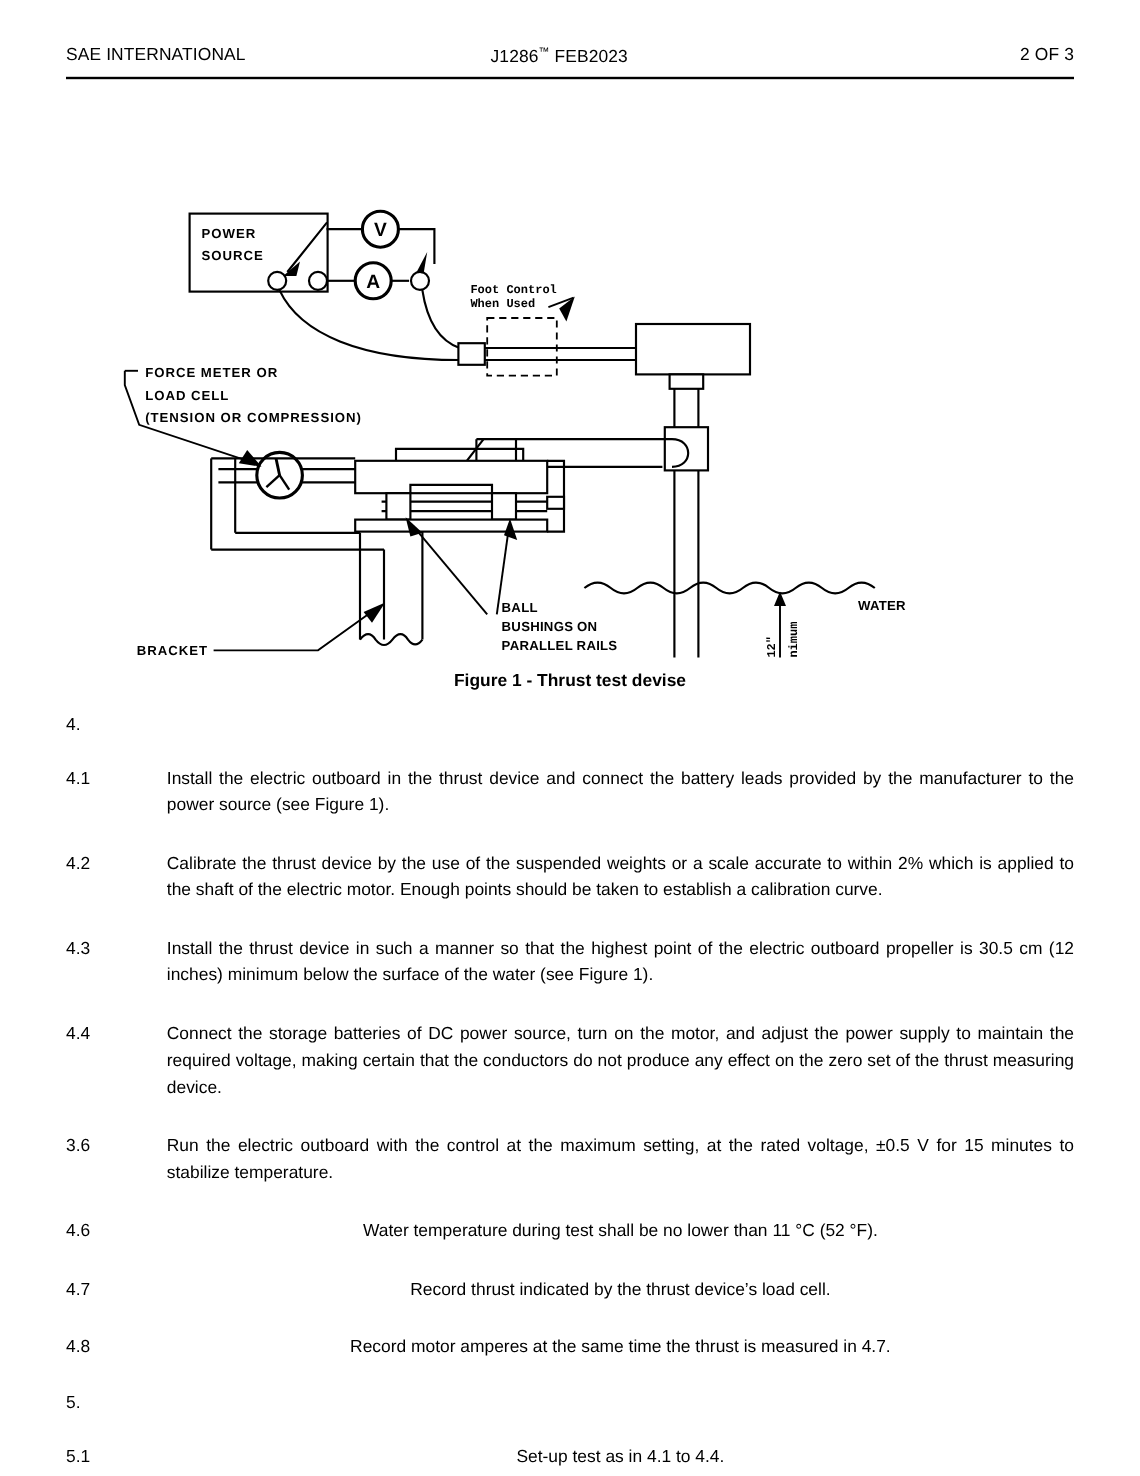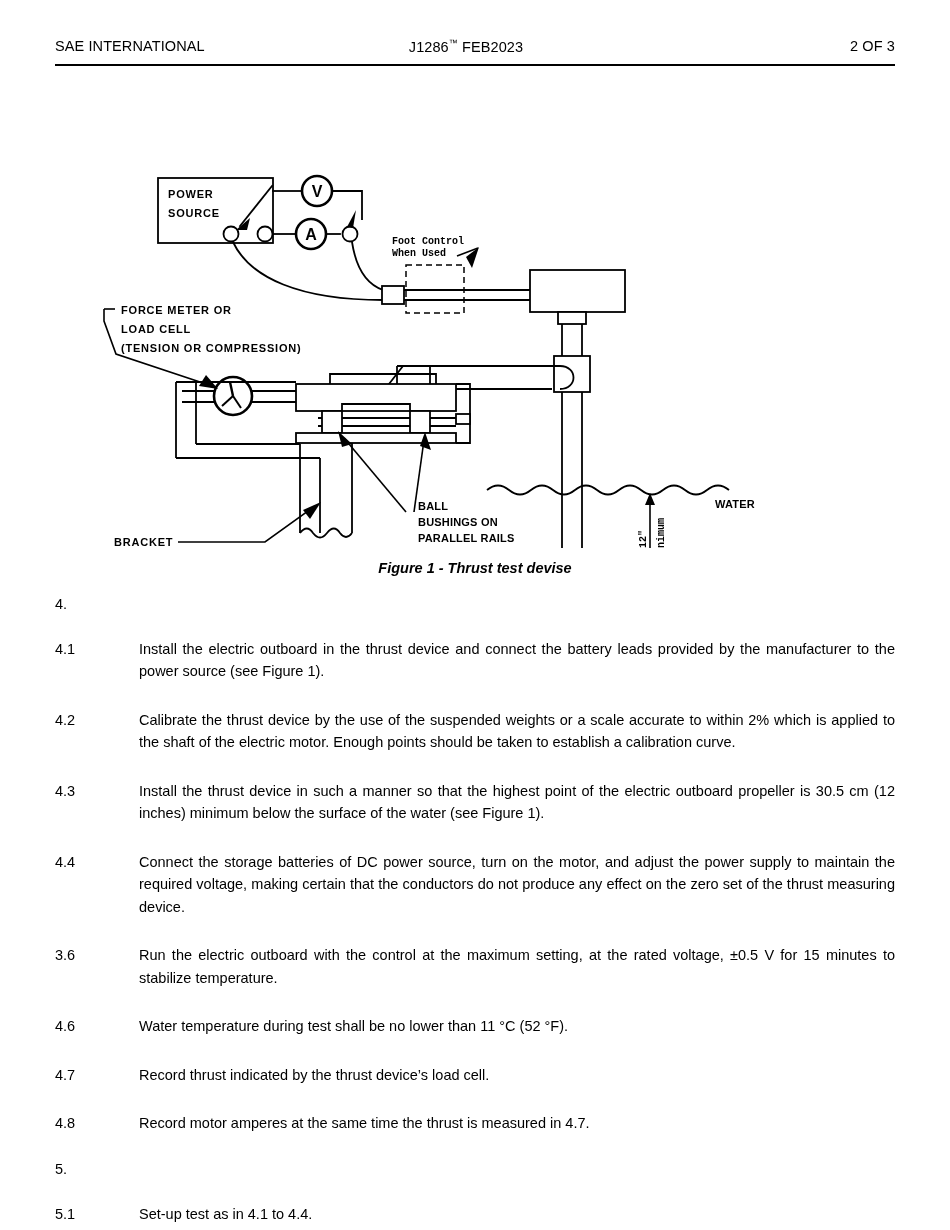--- a/index.html
+++ b/index.html
@@ -59,21 +59,20 @@
   .figure-wrap svg { display: block; }
 
   .figure-caption {
     position: absolute;
     left: 0;
     top: 560px;
     width: 950px;
     text-align: center;
     font-size: 14.5px;
     font-weight: bold;
-    font-style: italic;
   }
 
   
   .body-block {
     position: absolute;
     left: 55px;
     top: 596px;
     width: 840px;
   }
   .sec-heading {
@@ -93,21 +92,21 @@
     gap: 38px;
   }
   .para .num {
     width: 46px;
     flex: none;
   }
   .para .txt {
     flex: 1;
     text-align: justify;
   }
-  .para.nojustify .txt { text-align: left; }
+  .para.nojustify .txt { text-align: center; }
 
   
   .lbl-bold {
     font-family: "Liberation Sans", sans-serif;
     font-weight: bold;
     font-size: 11px;
     letter-spacing: 0.8px;
   }
   .lbl-bold-tight {
     font-family: "Liberation Sans", sans-serif;

